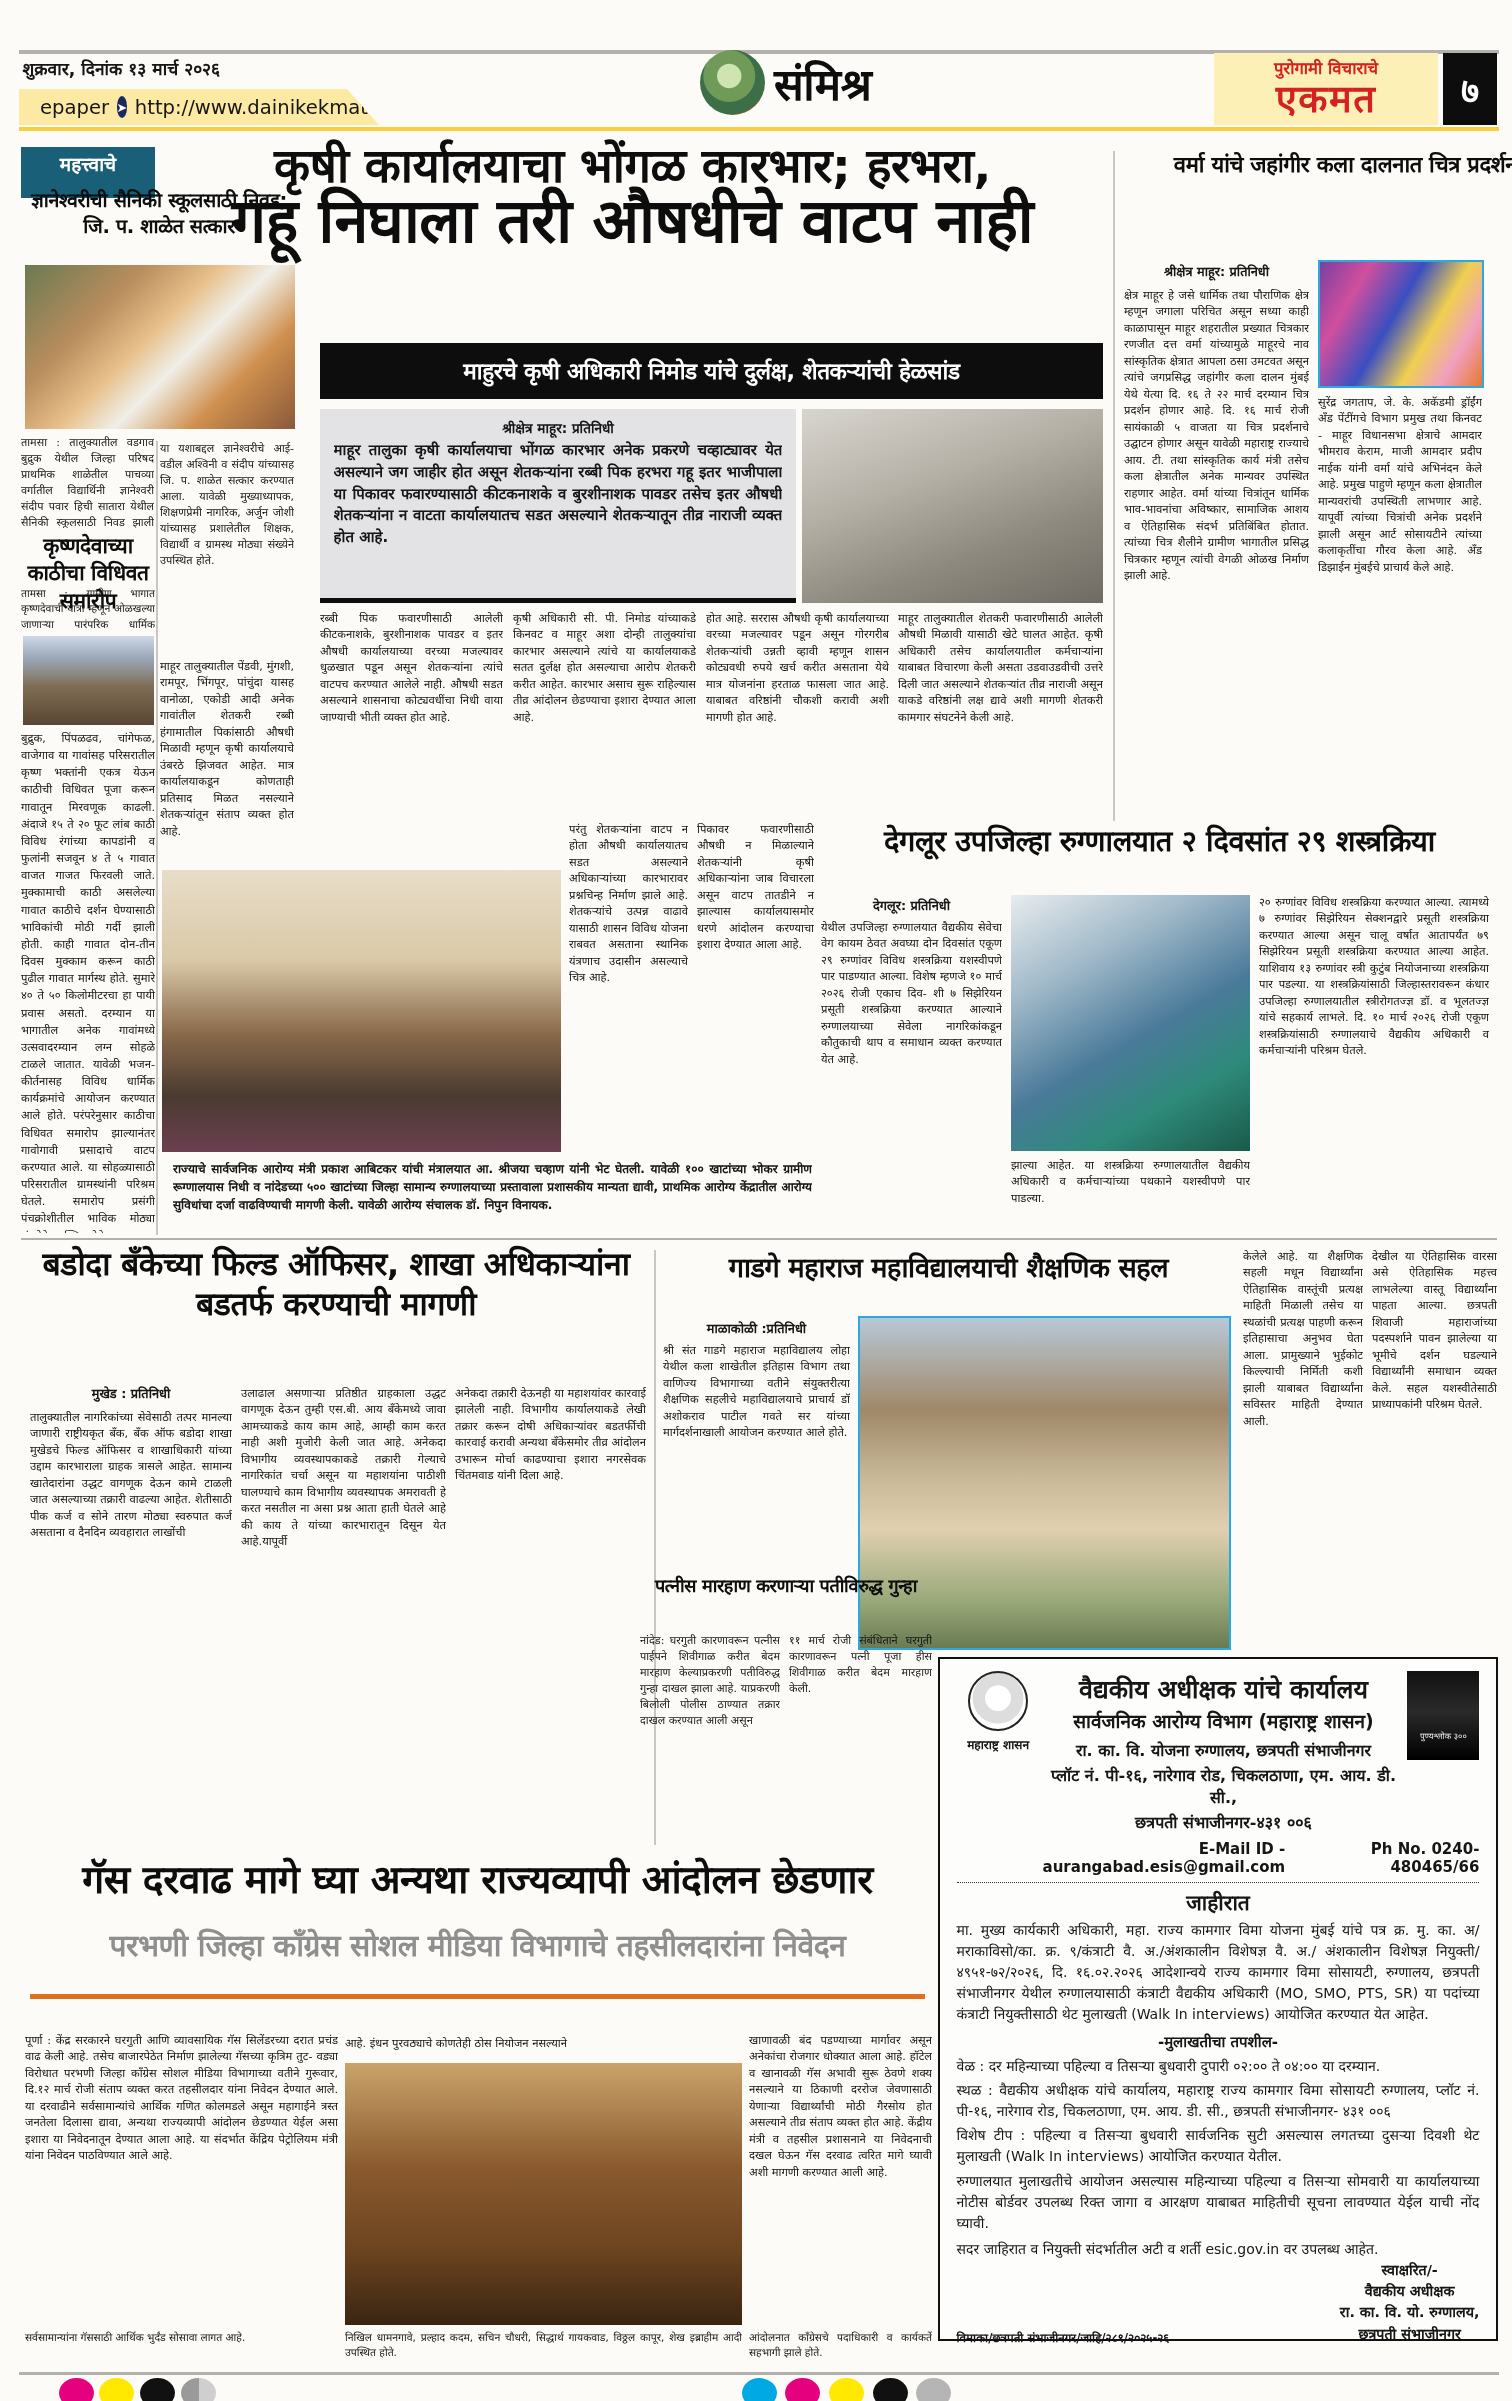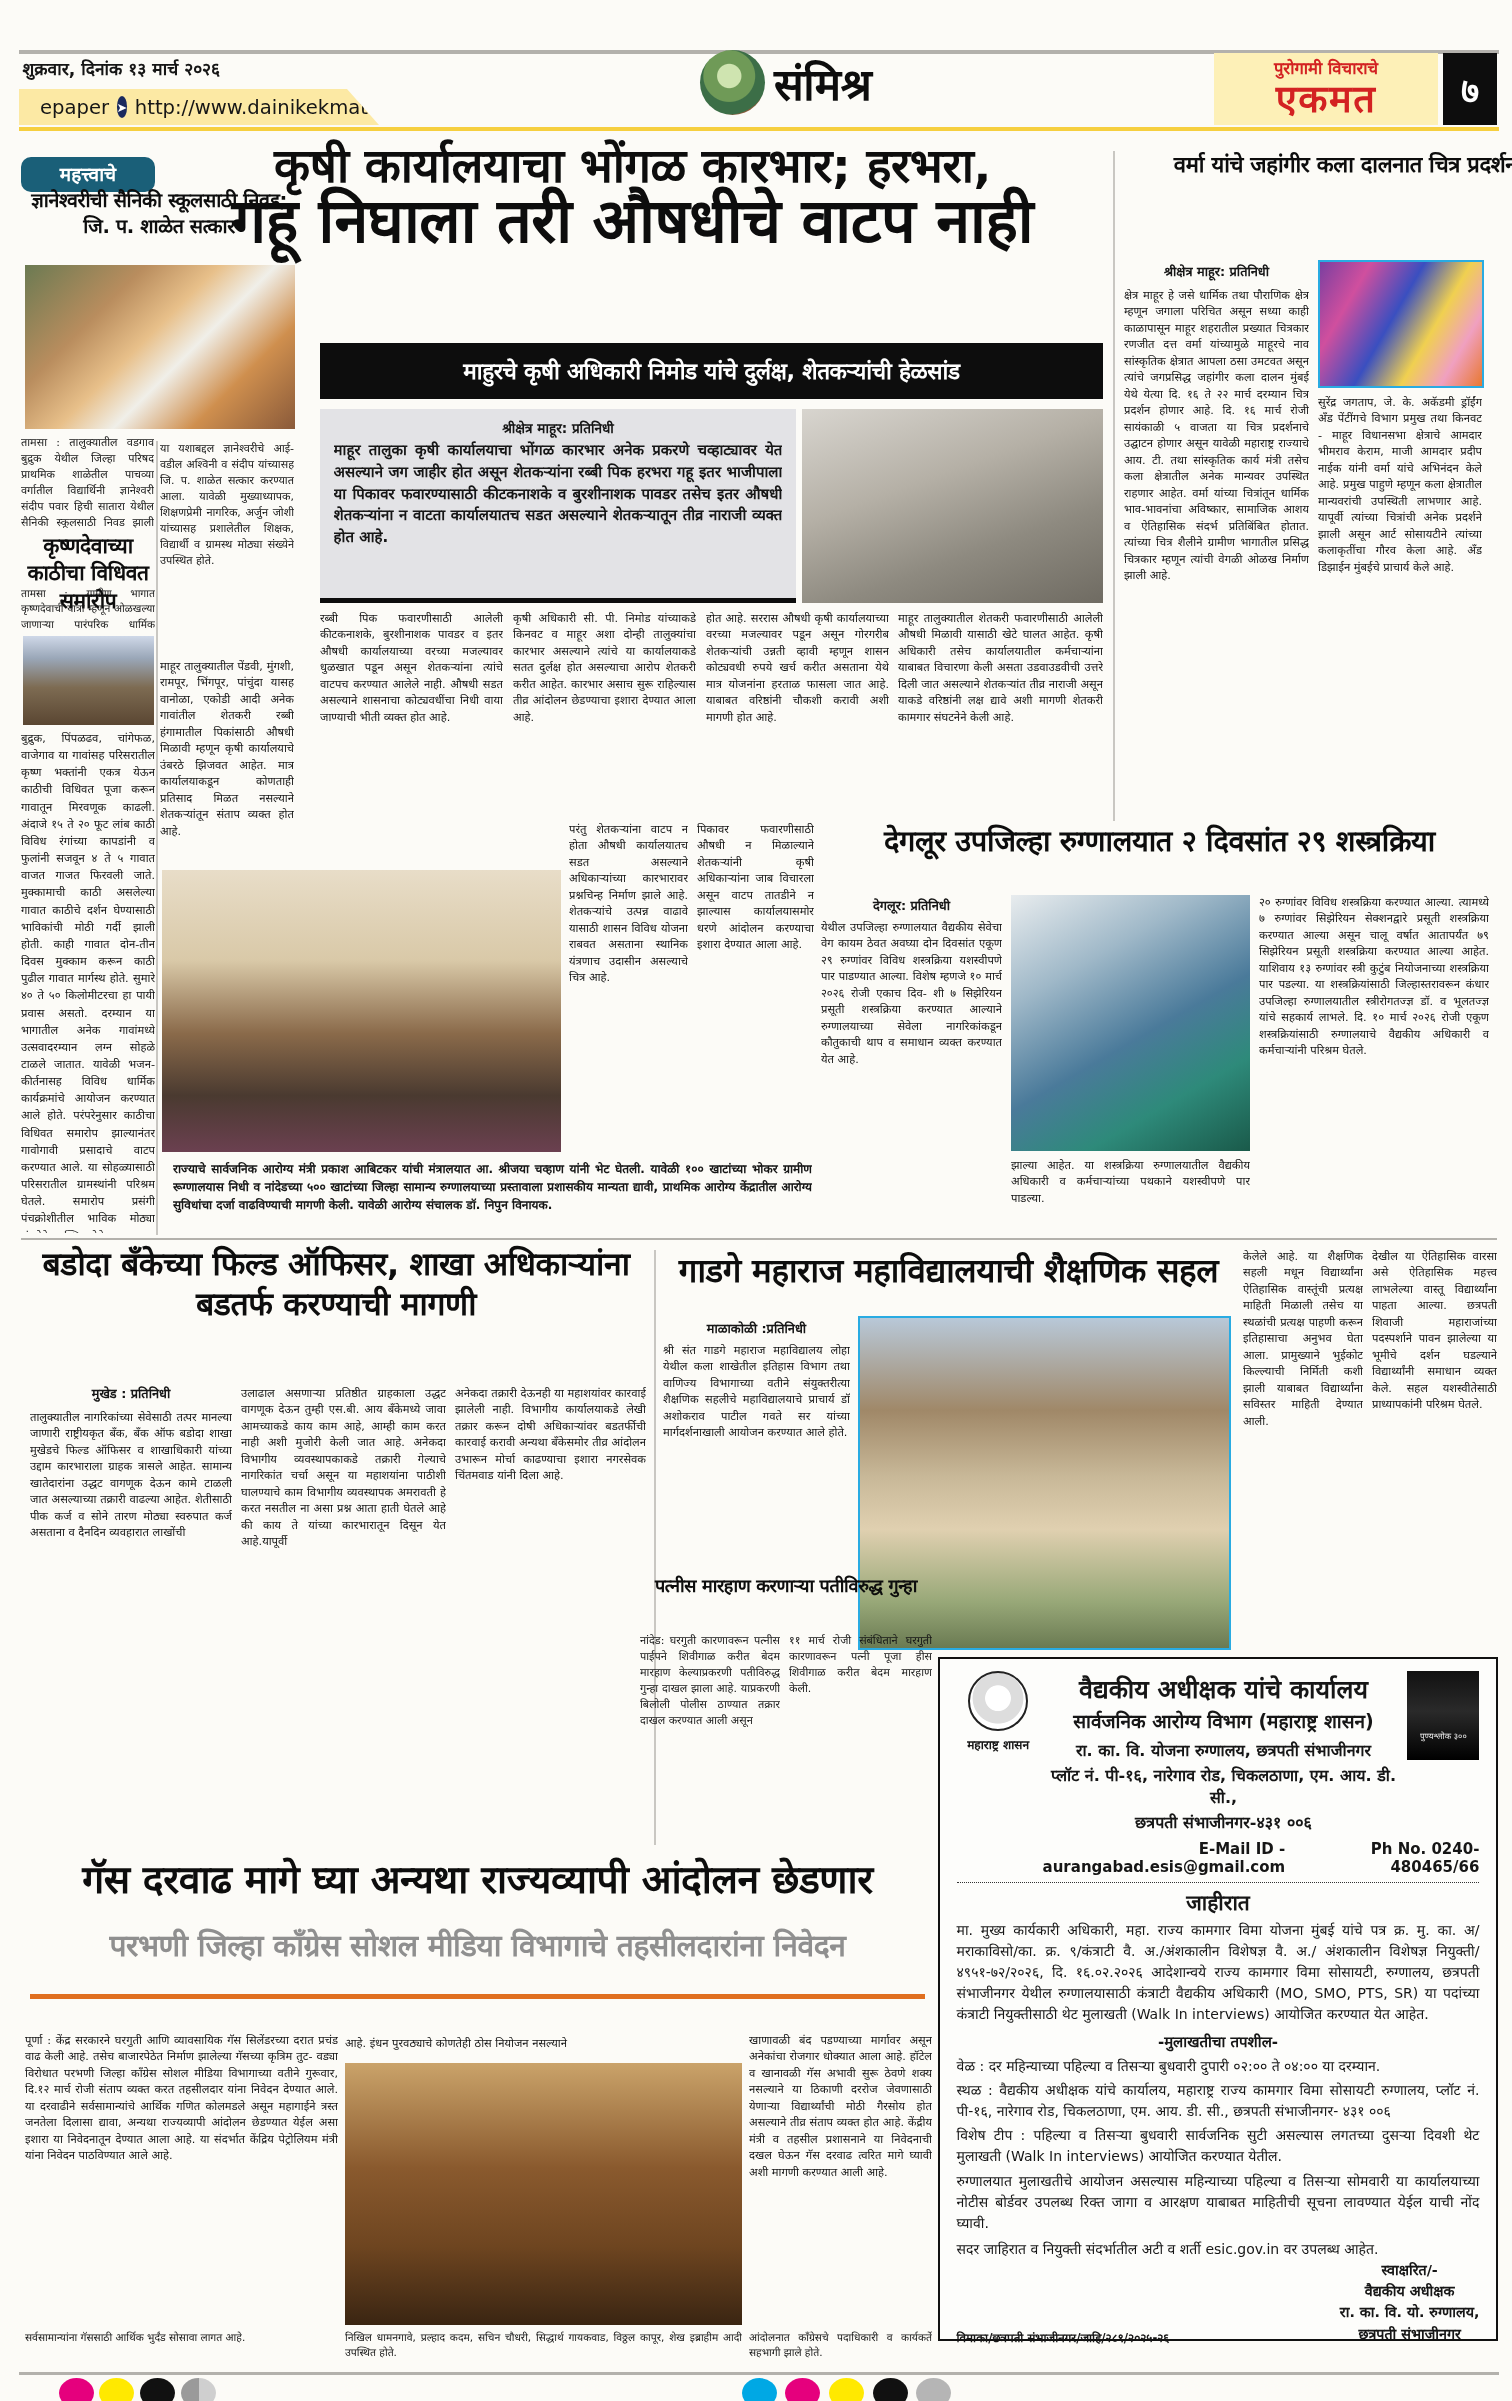--- a/index.html
+++ b/index.html
@@ -50,21 +50,21 @@
   <div class="abs" style="left:19px;top:127px;width:1480px;height:3.8px;background:#f6cf3f;"></div>
   <div class="abs" style="left:700px;top:50px;width:65px;height:65px;border-radius:50%;
        background:radial-gradient(circle at 45% 40%,#cfe4b0 0 22%,#6f9a57 24% 48%,#3c6e47 50% 72%,#8a5a3a 74%);"></div>
   <div class="abs head" style="left:774px;top:59px;width:249px;font-size:44px;">संमिश्र</div>
   <div class="abs brandbox" style="left:1214px;top:53px;width:224px;height:72px;">
     <div style="color:#d32222;font-weight:bold;font-size:16.6px;margin-top:3px;">पुरोगामी विचाराचे</div>
     <div style="color:#d32222;font-weight:bold;font-size:38px;line-height:1.1;letter-spacing:1.5px;">एकमत</div>
   </div>
   <div class="abs pagebox" style="left:1443px;top:53px;width:54px;height:72px;">७</div>
 
-  <div class="abs teal" style="left:21px;top:157px;width:134px;height:35px;border-radius:10px;">महत्त्वाचे</div>
+  <div class="abs teal" style="left:21px;top:147px;width:134px;height:51px;">महत्त्वाचे</div>
   <div class="abs head center" style="left:22.6px;top:188px;width:273px;font-size:19.6px;line-height:1.35;">ज्ञानेश्वरीची सैनिकी स्कूलसाठी निवड; जि. प. शाळेत सत्कार</div>
   <div class="abs photo" style="left:25px;top:265px;width:270px;height:164px;
        background:linear-gradient(135deg,#6b7a52 0%,#b98d5e 28%,#e8c08a 45%,#f0efe9 58%,#cf8f4e 76%,#8a5a3a 100%);"></div>
   <div class="abs bt" style="left:21px;top:435px;width:133px;height:93px;font-size:11px;">तामसा : तालुक्यातील वडगाव बुद्रुक येथील जिल्हा परिषद प्राथमिक शाळेतील पाचव्या वर्गातील विद्यार्थिनी ज्ञानेश्वरी संदीप पवार हिची सातारा येथील सैनिकी स्कूलसाठी निवड झाली आहे.</div>
   <div class="abs bt" style="left:160px;top:441px;width:134px;height:205px;font-size:11px;">या यशाबद्दल ज्ञानेश्वरीचे आई-वडील अश्विनी व संदीप यांच्यासह जि. प. शाळेत सत्कार करण्यात आला. यावेळी मुख्याध्यापक, शिक्षणप्रेमी नागरिक, अर्जुन जोशी यांच्यासह प्रशालेतील शिक्षक, विद्यार्थी व ग्रामस्थ मोठ्या संख्येने उपस्थित होते.</div>
 
   <div class="abs head center" style="left:21px;top:533px;width:134px;font-size:21px;line-height:1.3;">कृष्णदेवाच्या काठीचा विधिवत समारोप</div>
   <div class="abs bt" style="left:21px;top:586px;width:134px;height:47px;font-size:10.5px;">तामसा : ग्रामीण भागात कृष्णदेवाची यात्रा म्हणून ओळखल्या जाणाऱ्या पारंपरिक धार्मिक सोहळ्याचा फाल्गुन महिन्यात विधिवत समारोप झाला.</div>
   <div class="abs photo" style="left:22.6px;top:636px;width:131px;height:89px;
        background:linear-gradient(180deg,#cfd8e8 0%,#9aa7b8 25%,#7d6b52 58%,#5a4632 100%);"></div>
@@ -115,21 +115,21 @@
   <div class="abs rule" style="left:21px;top:1238px;width:1476px;height:1.5px;"></div>
 
   <div class="abs head center" style="left:25px;top:1244px;width:622px;font-size:32px;line-height:1.25;">बडोदा बँकेच्या फिल्ड ऑफिसर, शाखा अधिकाऱ्यांना बडतर्फ करण्याची मागणी</div>
   <div class="abs byline" style="left:30px;top:1384px;width:202px;">मुखेड : प्रतिनिधी</div>
   <div class="abs bt" style="left:30px;top:1410px;width:202px;height:440px;">तालुक्यातील नागरिकांच्या सेवेसाठी तत्पर मानल्या जाणारी राष्ट्रीयकृत बँक, बँक ऑफ बडोदा शाखा मुखेडचे फिल्ड ऑफिसर व शाखाधिकारी यांच्या उद्दाम कारभाराला ग्राहक त्रासले आहेत. सामान्य खातेदारांना उद्धट वागणूक देऊन कामे टाळली जात असल्याच्या तक्रारी वाढल्या आहेत. शेतीसाठी पीक कर्ज व सोने तारण मोठ्या स्वरुपात कर्ज असताना व दैनदिन व्यवहारात लाखोंची</div>
   <div class="abs bt" style="left:241px;top:1386px;width:205px;height:464px;">उलाढाल असणाऱ्या प्रतिष्ठीत ग्राहकाला उद्धट वागणूक देऊन तुम्ही एस.बी. आय बँकेमध्ये जावा आमच्याकडे काय काम आहे, आम्ही काम करत नाही अशी मुजोरी केली जात आहे. अनेकदा विभागीय व्यवस्थापकाकडे तक्रारी गेल्याचे नागरिकांत चर्चा असून या महाशयांना पाठीशी घालण्याचे काम विभागीय व्यवस्थापक अमरावती हे करत नसतील ना असा प्रश्न आता हाती घेतले आहे की काय ते यांच्या कारभारातून दिसून येत आहे.यापूर्वी</div>
   <div class="abs bt" style="left:455px;top:1386px;width:191px;height:464px;">अनेकदा तक्रारी देऊनही या महाशयांवर कारवाई झालेली नाही. विभागीय कार्यालयाकडे लेखी तक्रार करून दोषी अधिकाऱ्यांवर बडतर्फीची कारवाई करावी अन्यथा बँकेसमोर तीव्र आंदोलन उभारून मोर्चा काढण्याचा इशारा नगरसेवक चिंतमवाड यांनी दिला आहे.</div>
 
   <div class="abs vline" style="left:654px;top:1250px;height:595px;"></div>
 
-  <div class="abs head center" style="left:663px;top:1252px;width:571px;font-size:33px;white-space:nowrap;">गाडगे महाराज महाविद्यालयाची शैक्षणिक सहल</div>
+  <div class="abs head center" style="left:663px;top:1252px;width:571px;font-size:27px;white-space:nowrap;">गाडगे महाराज महाविद्यालयाची शैक्षणिक सहल</div>
   <div class="abs byline" style="left:663px;top:1319px;width:187px;">माळाकोळी :प्रतिनिधी</div>
   <div class="abs bt" style="left:663px;top:1343px;width:187px;height:218px;">श्री संत गाडगे महाराज महाविद्यालय लोहा येथील कला शाखेतील इतिहास विभाग तथा वाणिज्य विभागाच्या वतीने संयुक्तरीत्या शैक्षणिक सहलीचे महाविद्यालयाचे प्राचार्य डॉ अशोकराव पाटील गवते सर यांच्या मार्गदर्शनाखाली आयोजन करण्यात आले होते.</div>
   <div class="abs photo" style="left:858px;top:1316px;width:369px;height:330px;border:2.3px solid #29abe2;
        background:linear-gradient(180deg,#b8c8d8 0%,#a08868 28%,#c8b898 48%,#e0d0b0 64%,#98a878 86%,#6a7a52 100%);"></div>
   <div class="abs bt" style="left:1243px;top:1249px;width:120px;height:398px;">केलेले आहे. या शैक्षणिक सहली मधून विद्यार्थ्यांना ऐतिहासिक वास्तूंची प्रत्यक्ष माहिती मिळाली तसेच या स्थळांची प्रत्यक्ष पाहणी करून इतिहासाचा अनुभव घेता आला. प्रामुख्याने भुईकोट किल्ल्याची निर्मिती कशी झाली याबाबत विद्यार्थ्यांना सविस्तर माहिती देण्यात आली.</div>
   <div class="abs bt" style="left:1372px;top:1249px;width:125px;height:398px;">देखील या ऐतिहासिक वारसा असे ऐतिहासिक महत्त्व लाभलेल्या वास्तू विद्यार्थ्यांना पाहता आल्या. छत्रपती शिवाजी महाराजांच्या पदस्पर्शाने पावन झालेल्या या भूमीचे दर्शन घडल्याने विद्यार्थ्यांनी समाधान व्यक्त केले. सहल यशस्वीतेसाठी प्राध्यापकांनी परिश्रम घेतले.</div>
 
   <div class="abs head center" style="left:640px;top:1574px;width:292px;font-size:18px;line-height:1.3;">पत्नीस मारहाण करणाऱ्या पतीविरुद्ध गुन्हा</div>
   <div class="abs bt" style="left:640px;top:1633px;width:140px;height:215px;font-size:11px;">नांदेड: घरगुती कारणावरून पत्नीस पाईपने शिवीगाळ करीत बेदम मारहाण केल्याप्रकरणी पतीविरुद्ध गुन्हा दाखल झाला आहे. याप्रकरणी बिलोली पोलीस ठाण्यात तक्रार दाखल करण्यात आली असून</div>
   <div class="abs bt" style="left:789px;top:1633px;width:143px;height:215px;font-size:11px;">११ मार्च रोजी संबंधिताने घरगुती कारणावरून पत्नी पूजा हीस शिवीगाळ करीत बेदम मारहाण केली.</div>

